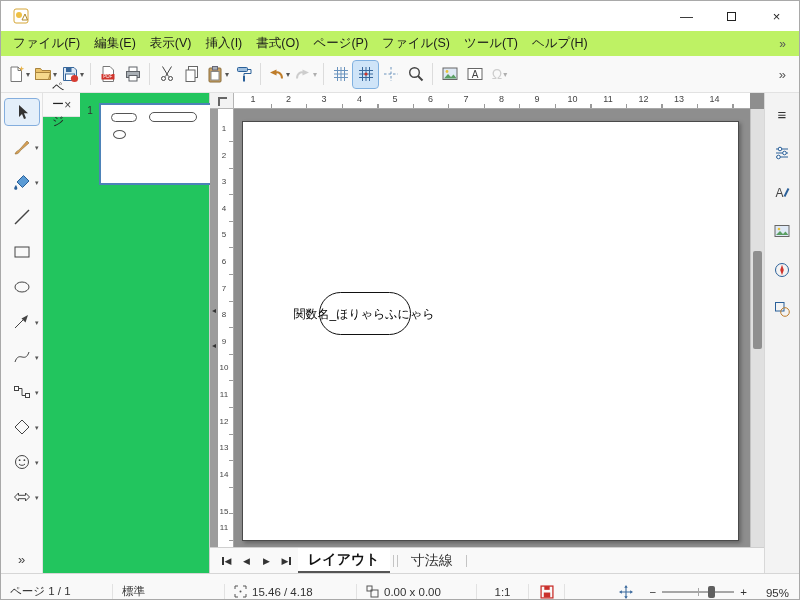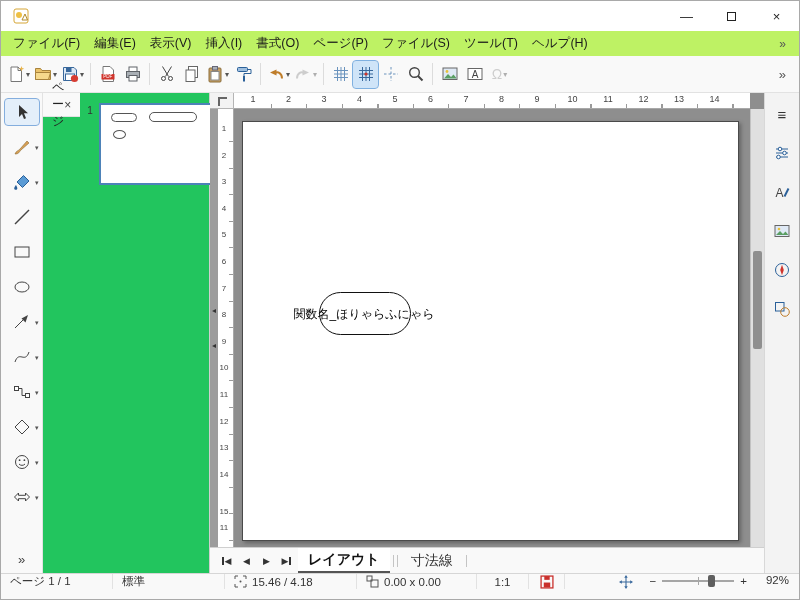--- a/index.html
+++ b/index.html
@@ -76,21 +76,21 @@
   .tab{padding:8px 10px;font-size:14px;color:#333;height:100%;display:flex;align-items:center;}
   .tab.active{font-weight:700;color:#111;background:#fff;border-bottom:2px solid #555;}
   .tabsep{width:1px;height:12px;background:#c4c4c4;}
 
   
   .sidebar{width:35px;background:#f3f3f3;border-left:1px solid #d8d8d8;display:flex;flex-direction:column;align-items:center;padding:8px 0;gap:13px;flex:0 0 auto;}
   .sbicon{width:26px;height:26px;display:flex;align-items:center;justify-content:center;border-radius:3px;}
   .hamb{font-size:15px;color:#333;}
 
   
-  .statusbar{height:26px;background:#f9f9f9;border-top:1px solid #d6d6d6;display:flex;align-items:flex-start;font-size:11.5px;color:#333;flex:0 0 auto;}
+  .statusbar{height:26px;background:#f9f9f9;border-top:1px solid #d6d6d6;display:flex;align-items:flex-end;font-size:11.5px;color:#333;flex:0 0 auto;}
   .sb-sec{display:flex;align-items:center;gap:5px;padding:0 9px;height:15px;border-right:1px solid #e2e2e2;white-space:nowrap;}
   .sb-page{width:112px;}
   .sb-layer{width:112px;}
   .sb-pos{width:132px;}
   .sb-size{width:120px;}
   .sb-scale{width:52px;justify-content:center;}
   .sb-mod{width:36px;justify-content:center;}
   .sb-spacer{flex:1;}
   .sb-zoomgrp{display:flex;align-items:center;gap:6px;padding:0 8px;border:none;}
   .zoomslider{position:relative;width:72px;height:14px;}
@@ -560,16 +560,16 @@
     </span>
     <span class="sb-zoomgrp">
       <span>−</span>
       <span class="zoomslider">
         <span class="ztrack"></span>
         <span class="zmid"></span>
         <span class="zthumb"></span>
       </span>
       <span>+</span>
     </span>
-    <span class="sb-zoomval">92%</span>
+    <span class="sb-zoomval">95%</span>
   </div>
 
 </div>
 
 </body></html>

